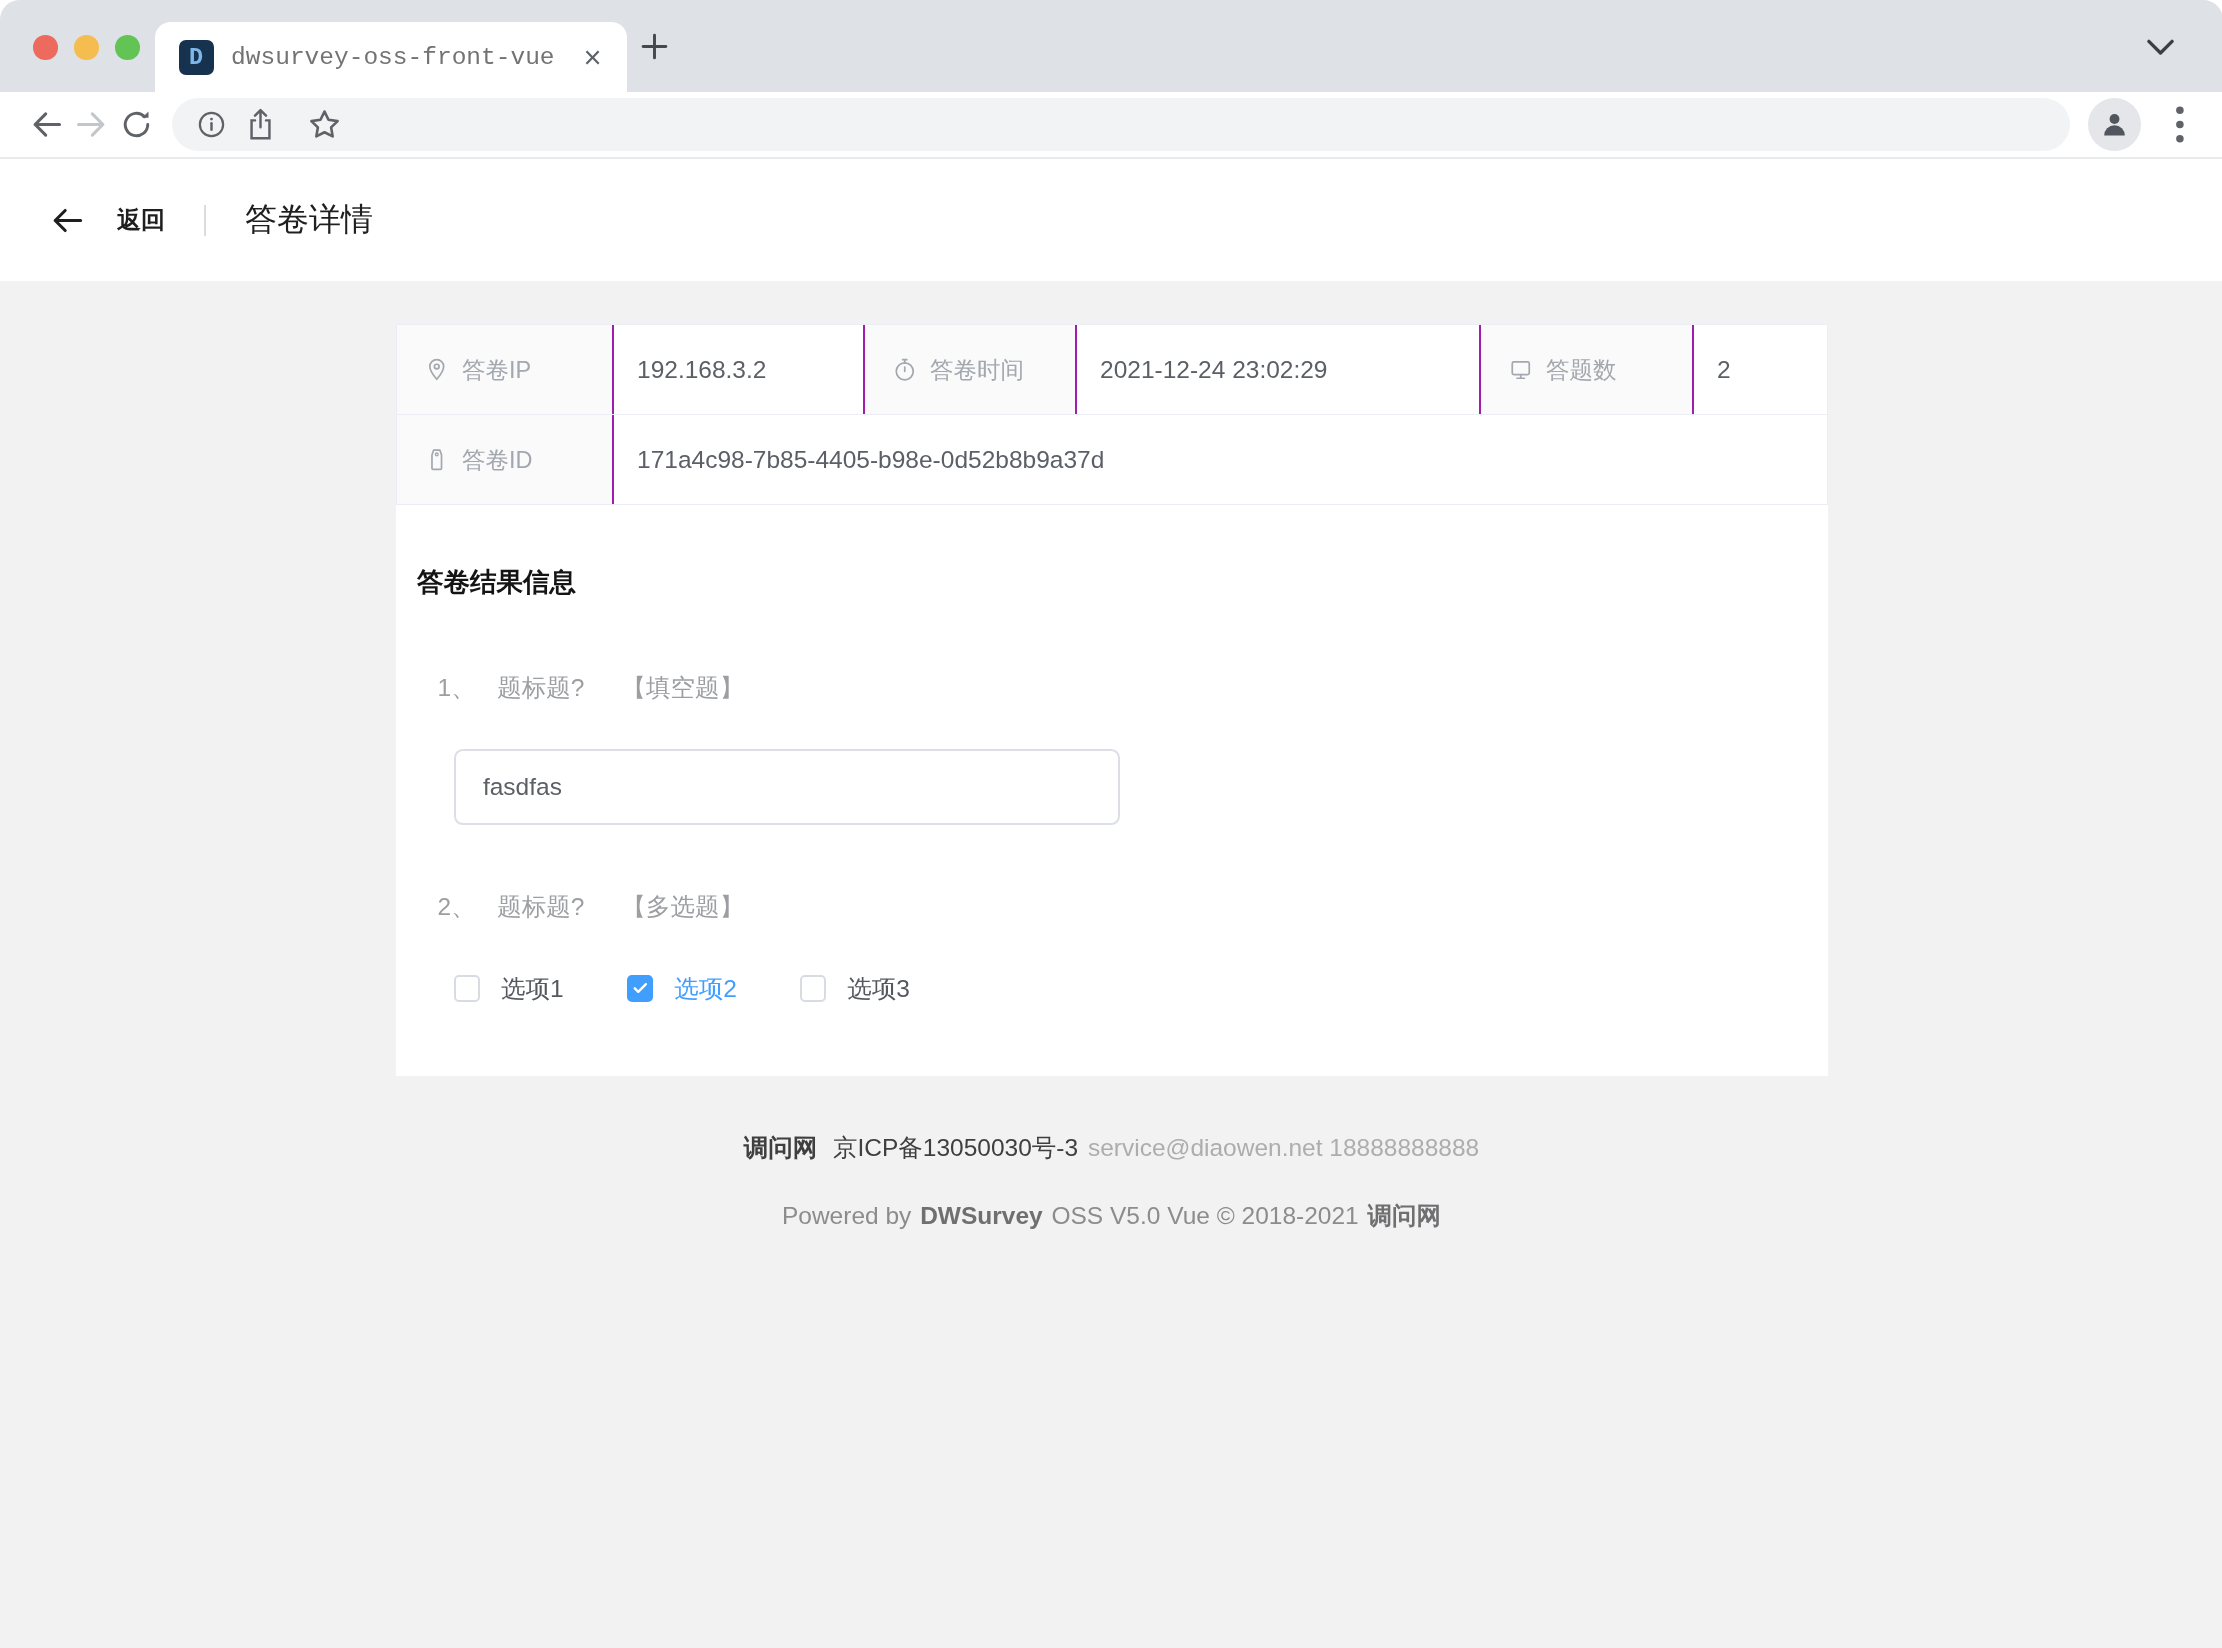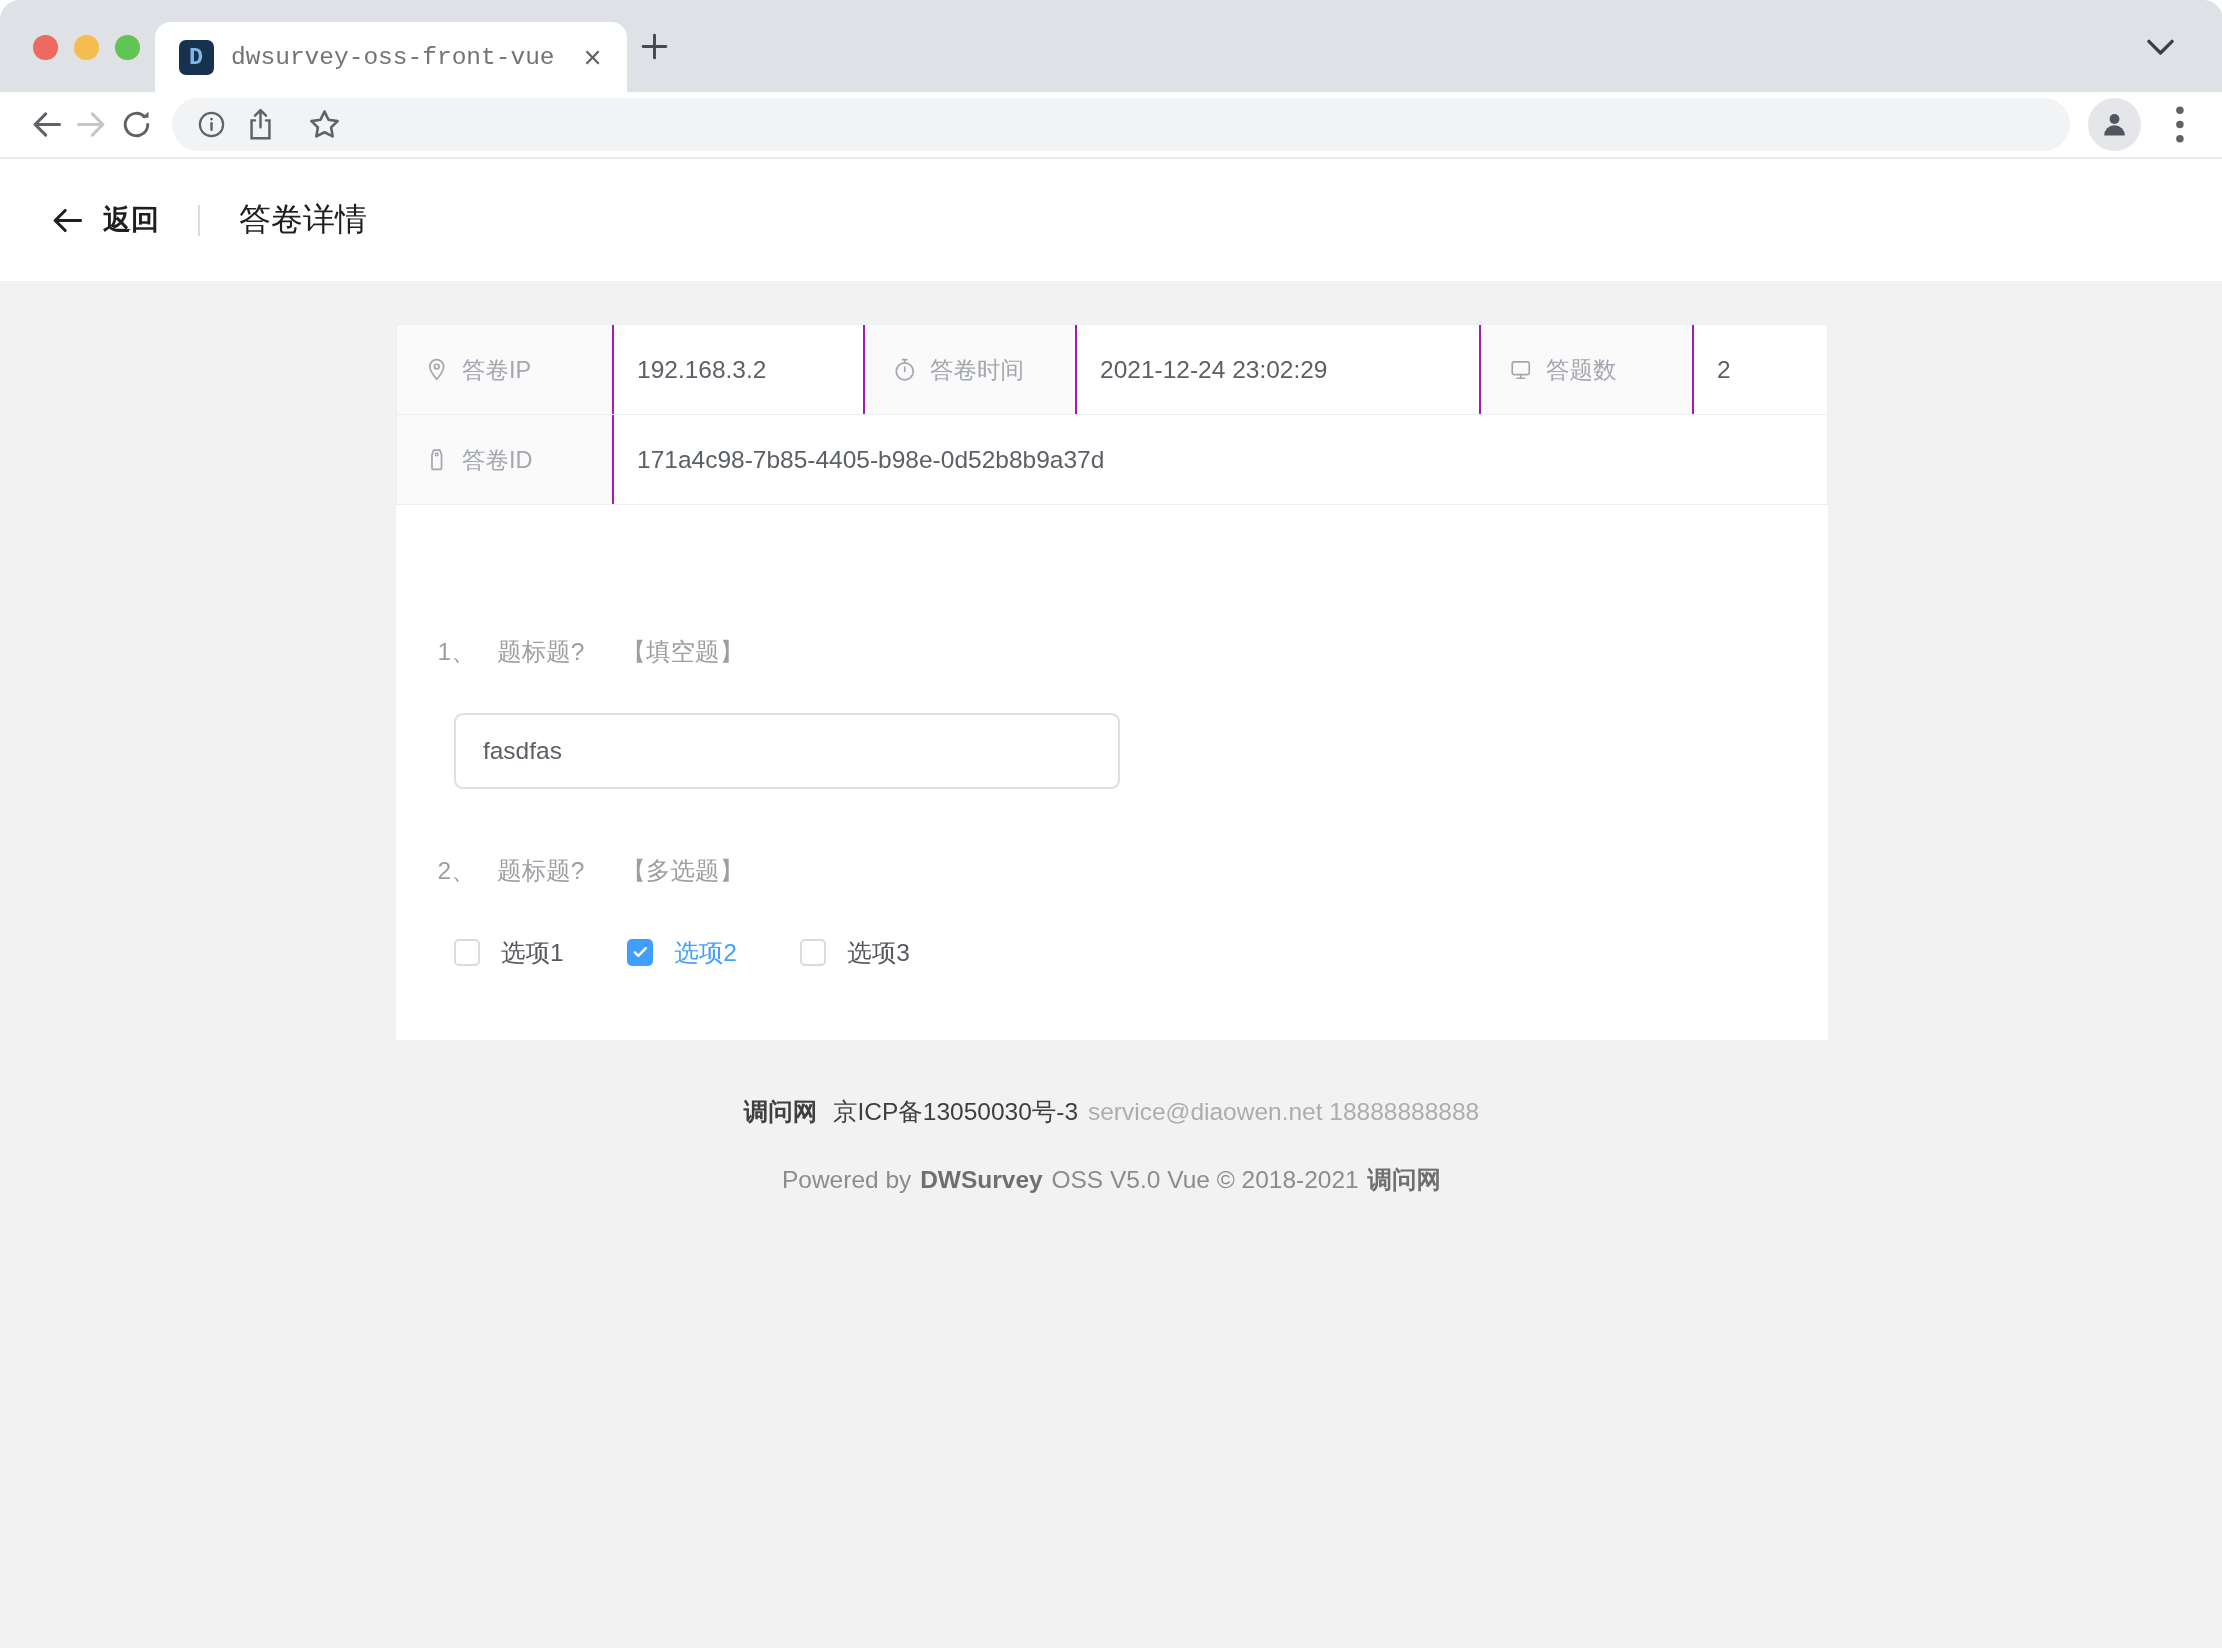--- a/index.html
+++ b/index.html
@@ -25,21 +25,21 @@
   .urlpill{flex:1;height:53px;background:#F1F3F4;border-radius:27.4px;display:flex;align-items:center;padding:0 23.5px;margin:0 17.6px 0 13.7px;min-width:0;}
   .url-text{font-size:28px;color:#5F6368;margin-left:15.7px;white-space:nowrap;overflow:hidden;flex:1;min-width:0;}
   .url-text .host{color:#202124;}
   .pill-icons{display:flex;align-items:center;gap:29px;margin-left:17.6px;flex:0 0 auto;}
   .avatar{width:53px;height:53px;border-radius:50%;background:#E4E6EA;display:grid;place-items:center;cursor:pointer;flex:0 0 auto;margin-right:19.6px;}
   .menu-dots{width:39px;height:45px;display:grid;place-items:center;cursor:pointer;flex:0 0 auto;}
 
   
   .pageheader{height:122px;background:#fff;display:flex;align-items:center;padding:0 49px;}
   .back-group{display:flex;align-items:center;cursor:pointer;}
-  .back-label{font-size:28px;color:#1F1F1F;font-weight:600;margin-left:17px;}
+  .back-label{font-size:24px;color:#1F1F1F;font-weight:600;margin-left:31px;}
   .hdr-divider{width:2px;height:31px;background:#DCDCDC;margin:0 39px;}
   .page-title{font-size:32px;color:#1F1F1F;font-weight:500;}
 
   
   .content{height:1368px;background:#F2F2F2;display:flex;flex-direction:column;align-items:center;overflow:hidden;}
   .info-table{margin-top:43px;width:1432px;box-sizing:border-box;border:1px solid #EBEEF5;background:#fff;}
   .t-row{display:flex;height:89px;}
   .t-row.first{border-bottom:1px solid #EBEEF5;}
   .t-cell{box-sizing:border-box;display:flex;align-items:center;border-right:2px solid #a21caf;}
   .t-cell.last{border-right:none;flex:1;}
@@ -197,20 +197,21 @@
               <path d="M9 3h6l1.5 4.5V20a1 1 0 0 1-1 1h-7a1 1 0 0 1-1-1V7.5z" stroke="currentColor" stroke-width="1.6" fill="none" stroke-linejoin="round"></path>
               <circle cx="12" cy="7" r="1.3" stroke="currentColor" stroke-width="1.3" fill="none"></circle>
             </svg>
           <span>答卷ID</span>
         </div>
         <div class="t-cell t-value last">171a4c98-7b85-4405-b98e-0d52b8b9a37d</div>
       </div>
     </div>
 
     <div class="panel">
+      <div class="panel-title">答卷结果信息</div>
 
       <div class="question">
         <span class="q-num">1、</span>
         <span class="q-title">题标题?</span>
         <span class="q-type">【填空题】</span>
       </div>
       <input class="answer-input" type="text" value="fasdfas" style="">
 
       <div class="question second">
         <span class="q-num">2、</span>

